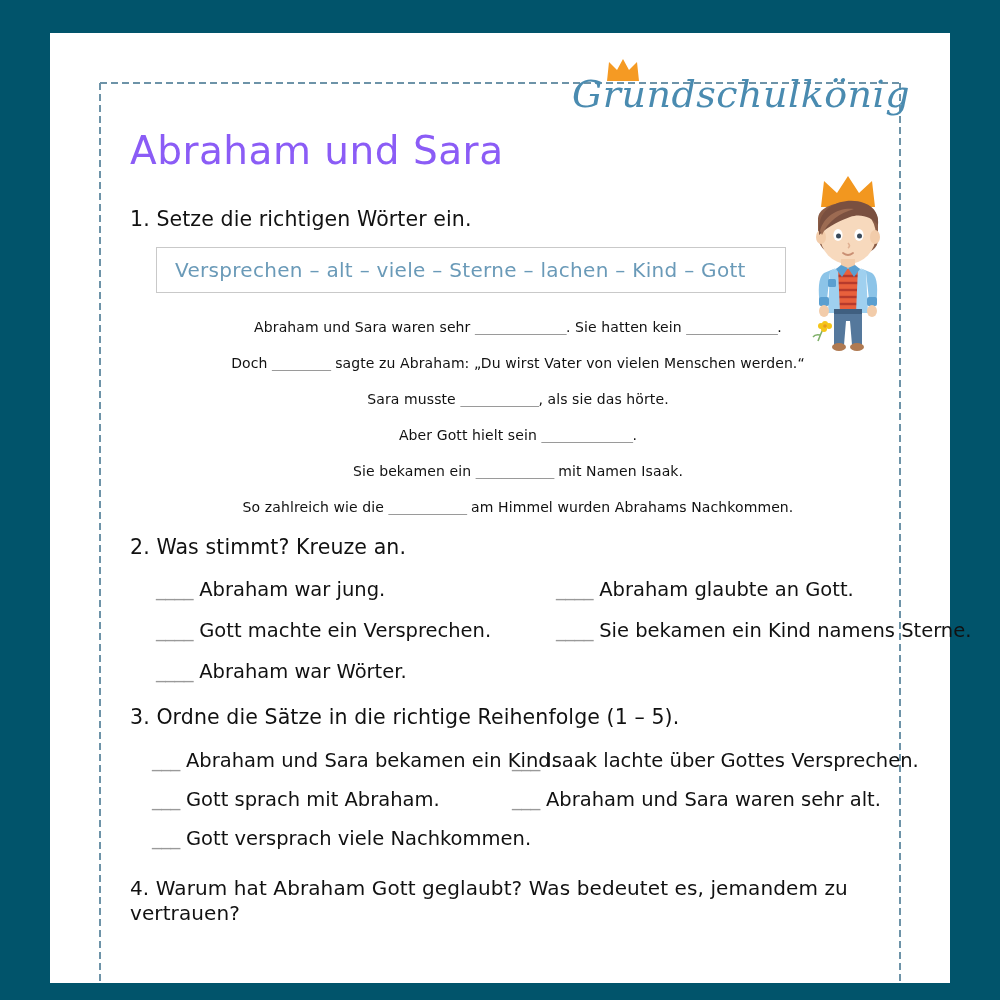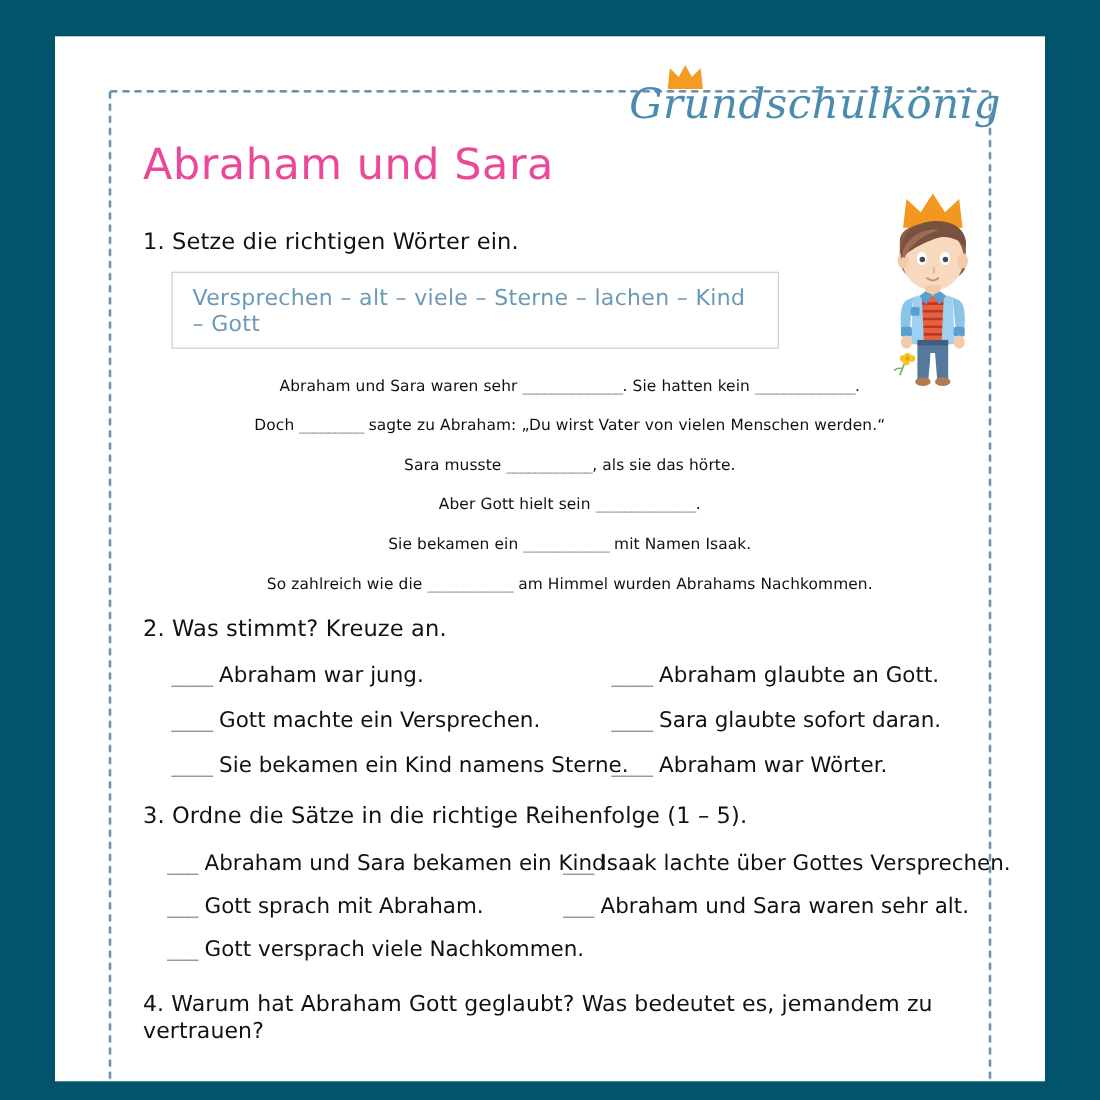--- a/index.html
+++ b/index.html
@@ -53,37 +53,37 @@
 
   
   #content {
     position:absolute;
     left:80px; top:95px; right:70px;
     font-family:"DejaVu Sans", sans-serif;
   }
   h1 {
     font-size:39px;
     font-weight:400;
-    color:#ec4899;
+    color:#8b5cf6;
     letter-spacing:0.5px;
     margin-bottom:34px;
     font-family:"DejaVu Sans", sans-serif;
   }
   .task {
     font-size:20.5px;
     color:#111;
     line-height:1.25;
     letter-spacing:0.1px;
   }
   .t1 { margin-bottom:14px; }
   .wordbank {
     border:1px solid #c9c9c9;
     padding:10px 18px;
     margin:0 0 26px 26px;
-    width:552px;
+    width:630px;
     font-size:20px;
     color:#6a9ab8;
     letter-spacing:0.3px;
   }
   .sentences { margin-left:26px; }
   .sentences p {
     font-size:14px;
     color:#111;
     margin-bottom:20px;
     letter-spacing:0.1px;
@@ -215,21 +215,20 @@
       <p><span>Sie bekamen ein </span><span class="bl">____________</span><span> mit Namen Isaak.</span></p>
       <p><span>So zahlreich wie die </span><span class="bl">____________</span><span> am Himmel wurden Abrahams Nachkommen.</span></p>
     </div>
 
     <div class="task t2">2. Was stimmt? Kreuze an.</div>
 
     <div class="grid2">
       <div class="cell"><span class="bl">____</span> <span>Abraham war jung.</span></div>
       <div class="cell"><span class="bl">____</span> <span>Abraham glaubte an Gott.</span></div>
       <div class="cell"><span class="bl">____</span> <span>Gott machte ein Versprechen.</span></div>
-      <div class="cell"><span class="bl">____</span> <span>Sara glaubte sofort daran.</span></div>
       <div class="cell"><span class="bl">____</span> <span>Sie bekamen ein Kind namens Sterne.</span></div>
       <div class="cell"><span class="bl">____</span> <span>Abraham war Wörter.</span></div>
     </div>
 
     <div class="task t3">3. Ordne die Sätze in die richtige Reihenfolge (1 – 5).</div>
 
     <div class="grid3">
       <div class="cell"><span class="bl">___</span> <span>Abraham und Sara bekamen ein Kind.</span></div>
       <div class="cell"><span class="bl">___</span> <span>Isaak lachte über Gottes Versprechen.</span></div>
       <div class="cell"><span class="bl">___</span> <span>Gott sprach mit Abraham.</span></div>

